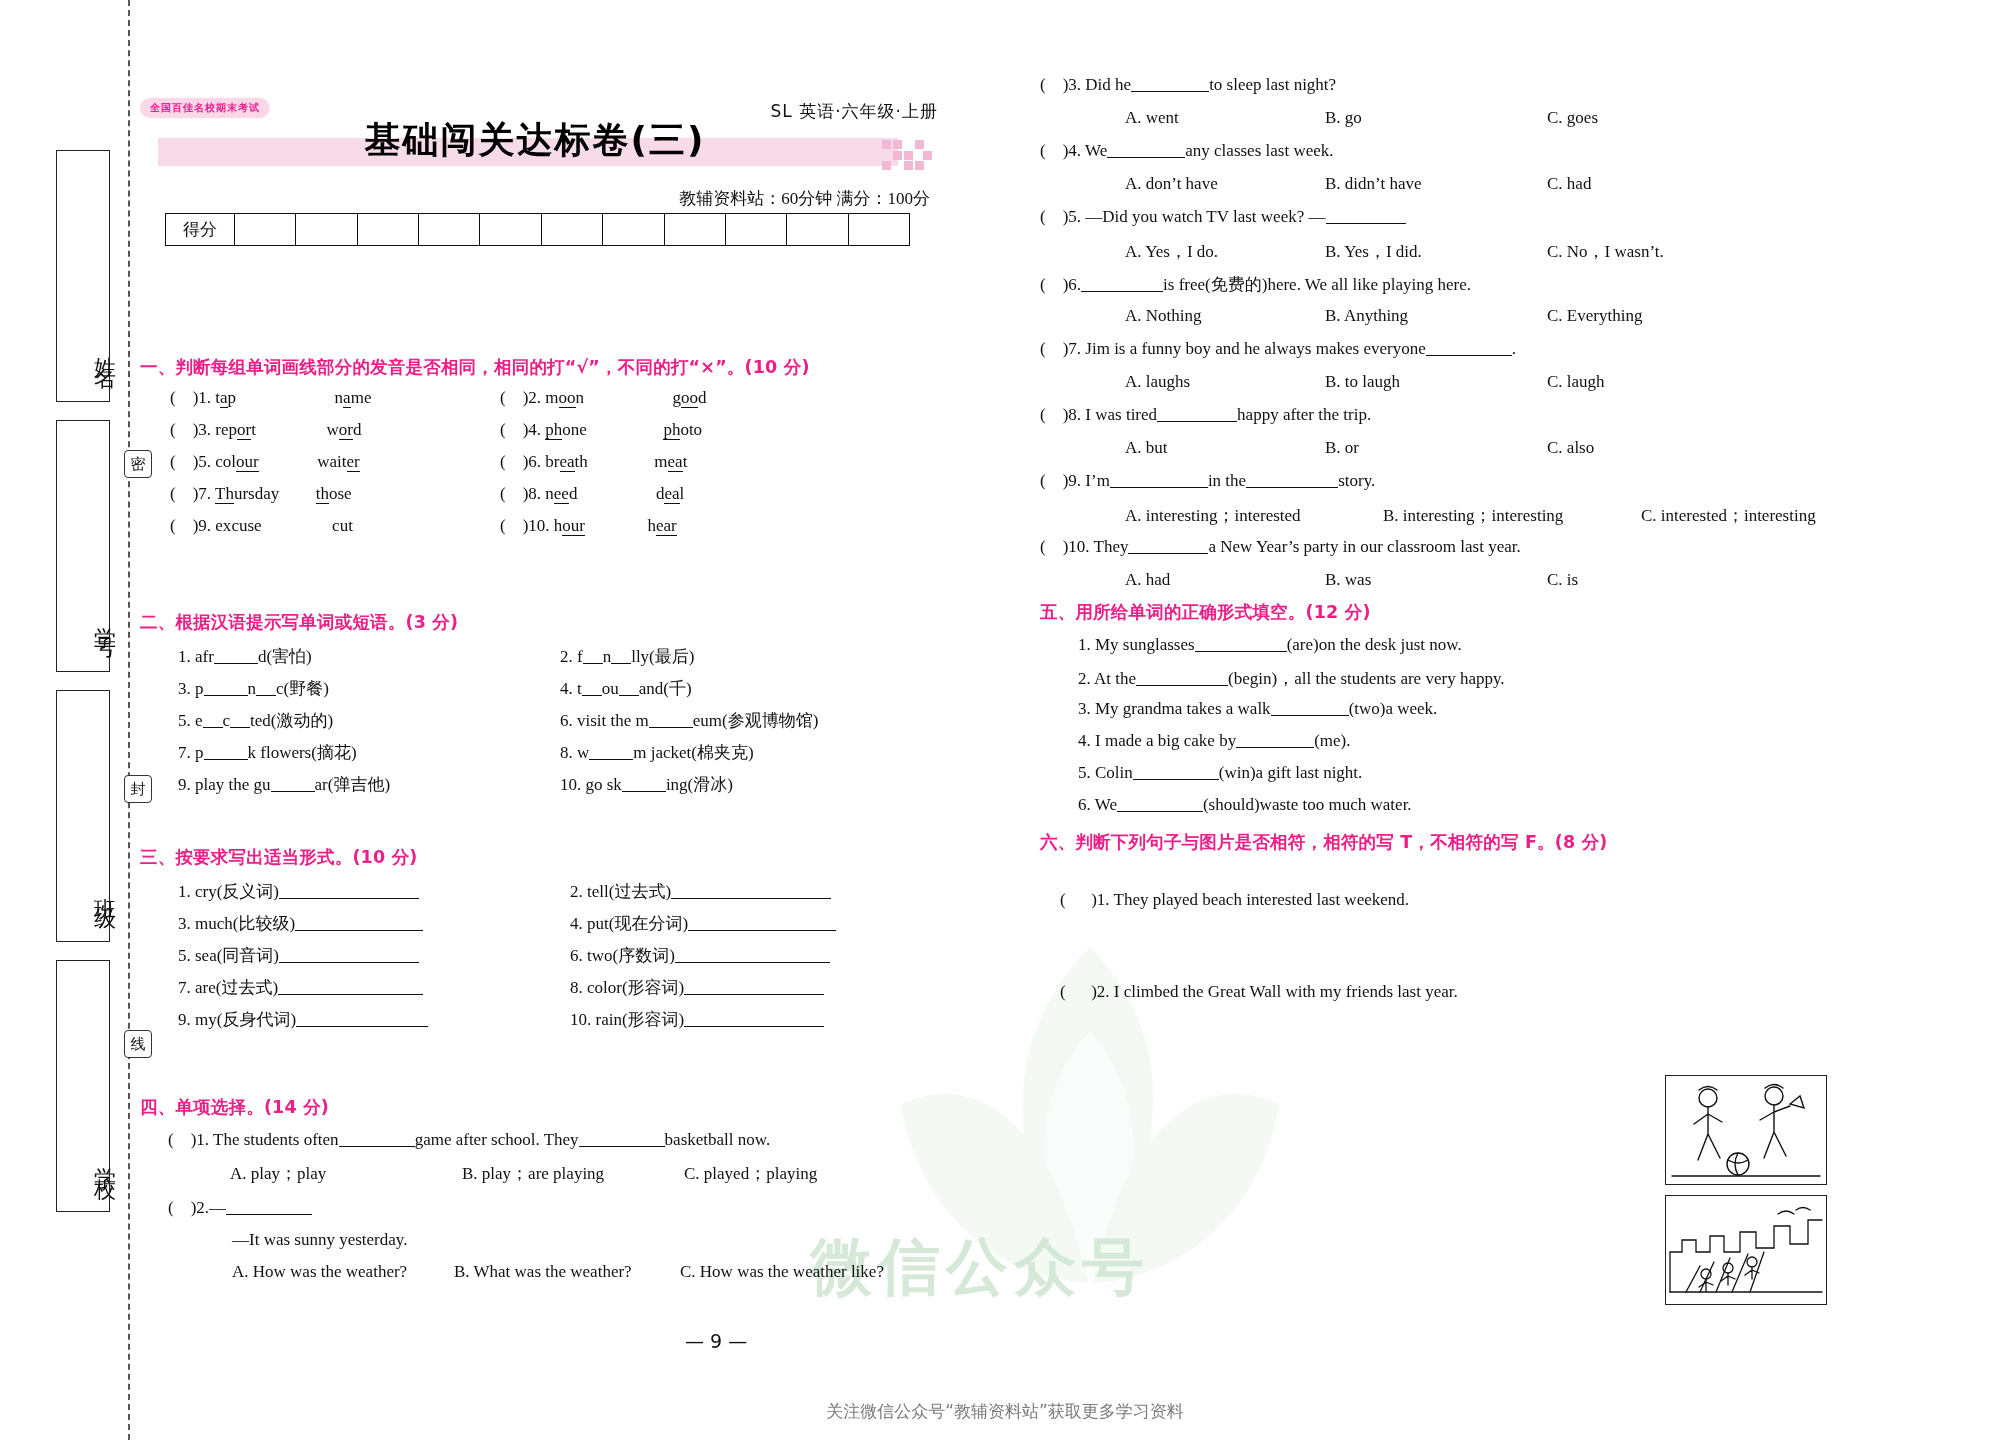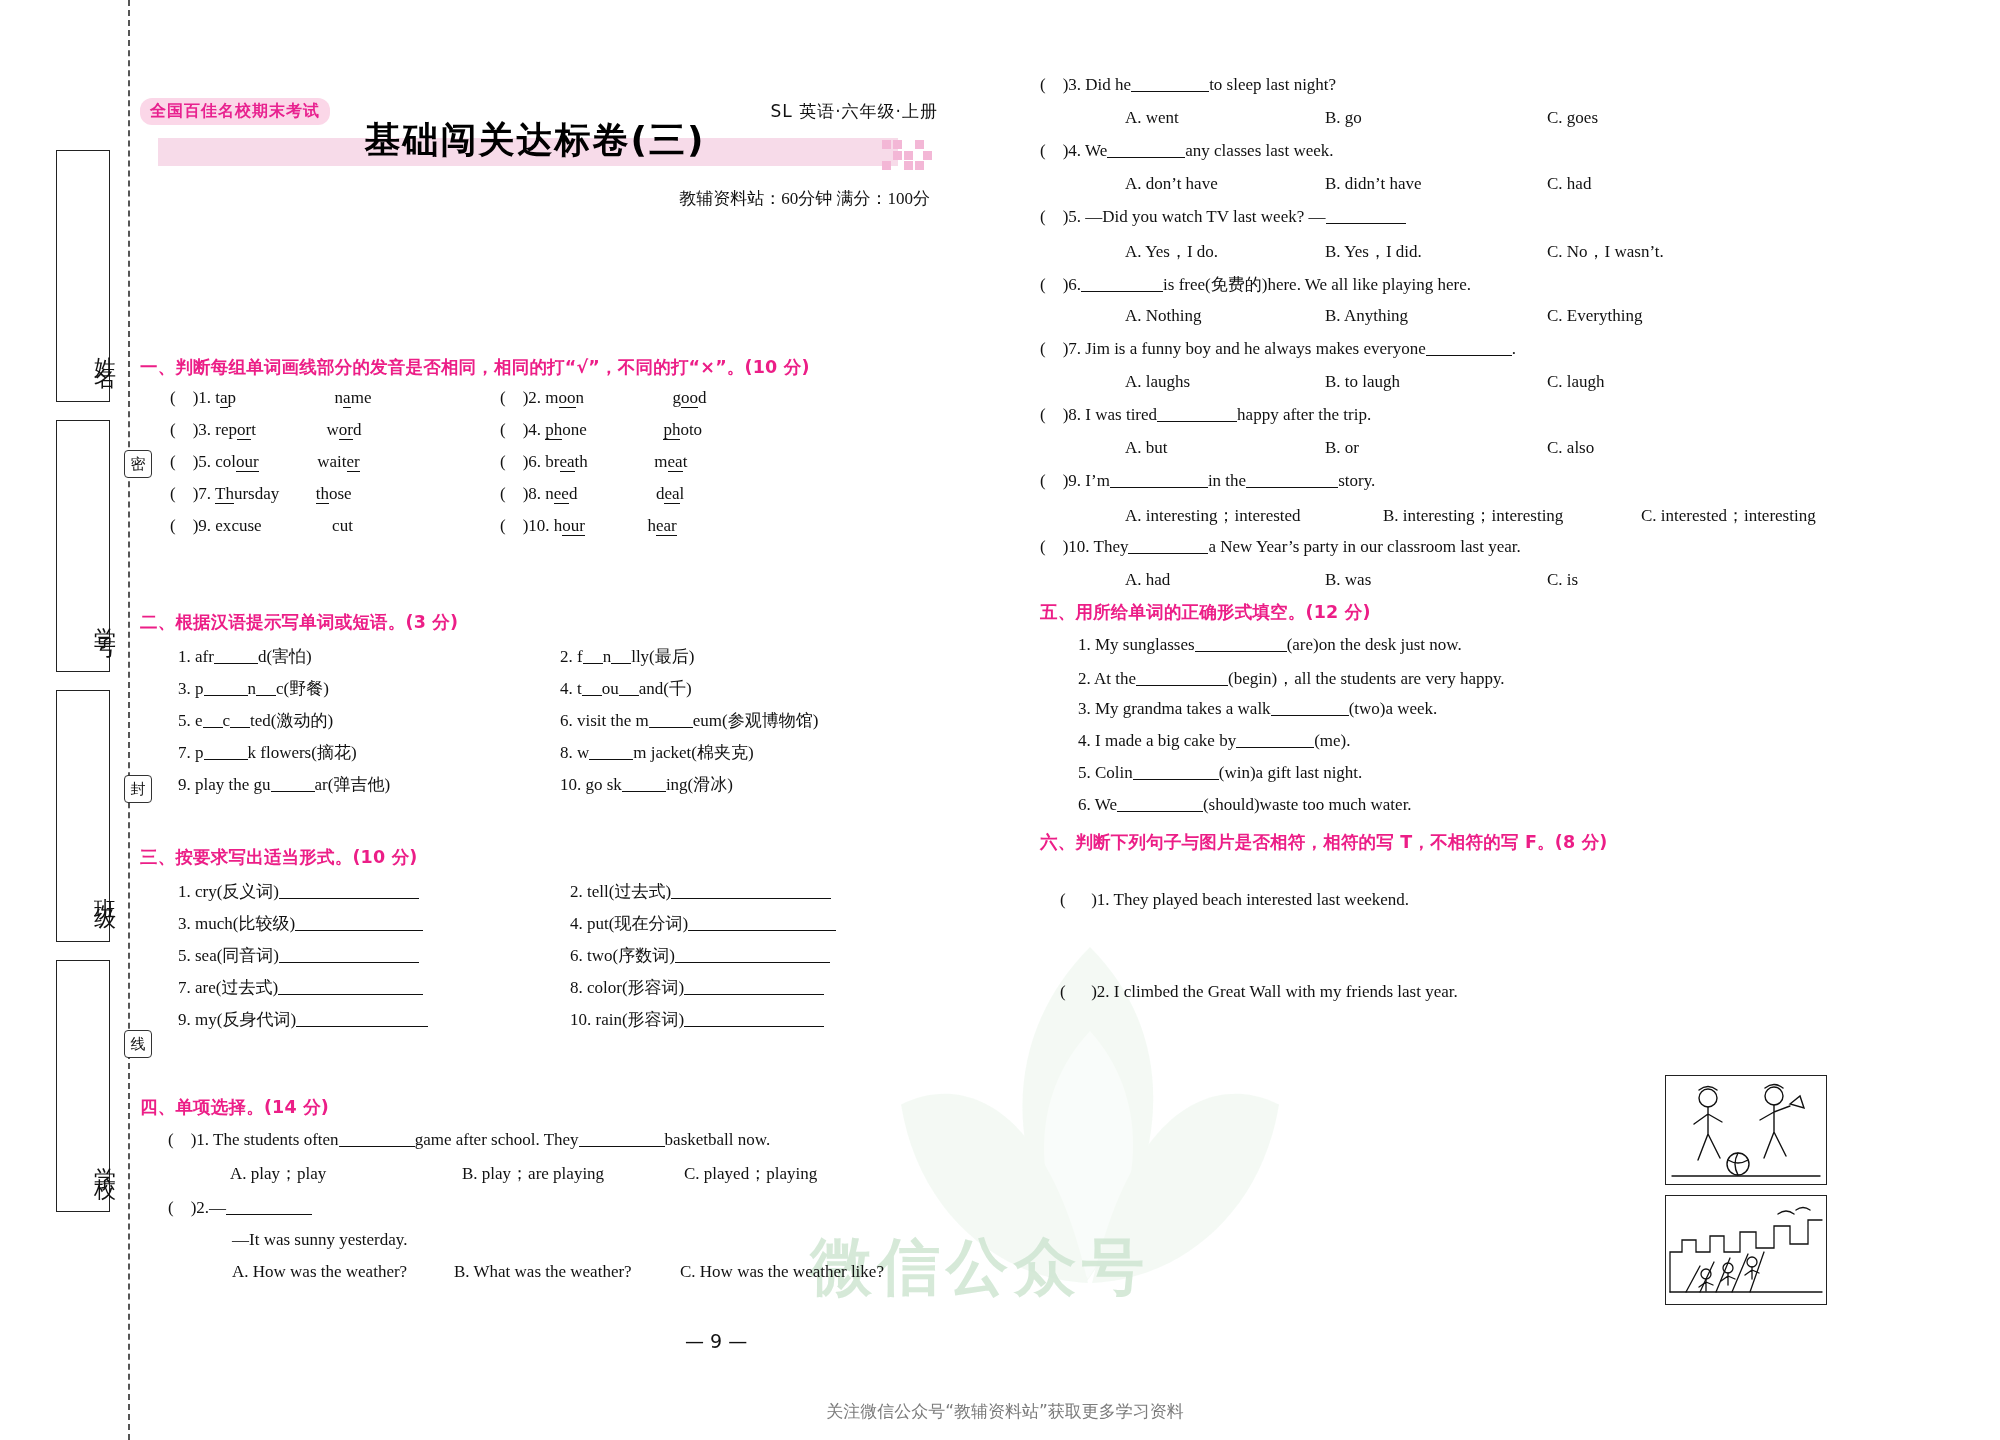--- a/index.html
+++ b/index.html
@@ -71,21 +71,21 @@
   
   .col{position:absolute;top:0;}
   .col-left{left:140px;width:820px;}
   .col-right{left:1040px;width:930px;}
 
   
   .badge{
     position:absolute;left:0;top:98px;
     padding:3px 10px;border-radius:12px;
     background:#fbd7e8;color:#e8218f;
-    font-size:16px;font-weight:bold;letter-spacing:1px;
+    font-size:10px;font-weight:bold;letter-spacing:1px;
     font-family:"DejaVu Sans","Liberation Sans",sans-serif;
     white-space:nowrap;
   }
   .subject{
     position:absolute;right:22px;top:100px;
     font-size:17px;letter-spacing:1px;color:#111;
     font-family:"DejaVu Sans","Liberation Sans",sans-serif;
     white-space:nowrap;
   }
   .title-wrap{position:absolute;left:0;top:116px;width:820px;height:56px;}
@@ -192,20 +192,34 @@
         <i style="left:0;top:21px"></i>
           <i style="left:22px;top:21px"></i>
           <i style="left:33px;top:21px"></i>
       </div>
     </div>
 
     <div class="examinfo">教辅资料站：60分钟   满分：100分</div>
 
     <table class="score">
       <tbody>
+      <tr>
+        <td class="hd">得分</td>
+        <td></td>
+        <td></td>
+        <td></td>
+        <td></td>
+        <td></td>
+        <td></td>
+        <td></td>
+        <td></td>
+        <td></td>
+        <td></td>
+        <td></td>
+      </tr>
     </tbody>
       </table>
 
     <div class="sec" style="left:0;top:355px">一、判断每组单词画线部分的发音是否相同，相同的打“√”，不同的打“×”。(10 分)</div>
 
     <div class="q" style="left:30px;top:388px">
       <span>(&nbsp;&nbsp;&nbsp;&nbsp;)</span><span>1.</span>
       <span><span>t</span><span class="ul">a</span><span>p</span></span>
       <span style="display:inline-block;width:90px"></span>
       <span><span>n</span><span class="ul">a</span><span>me</span></span>

